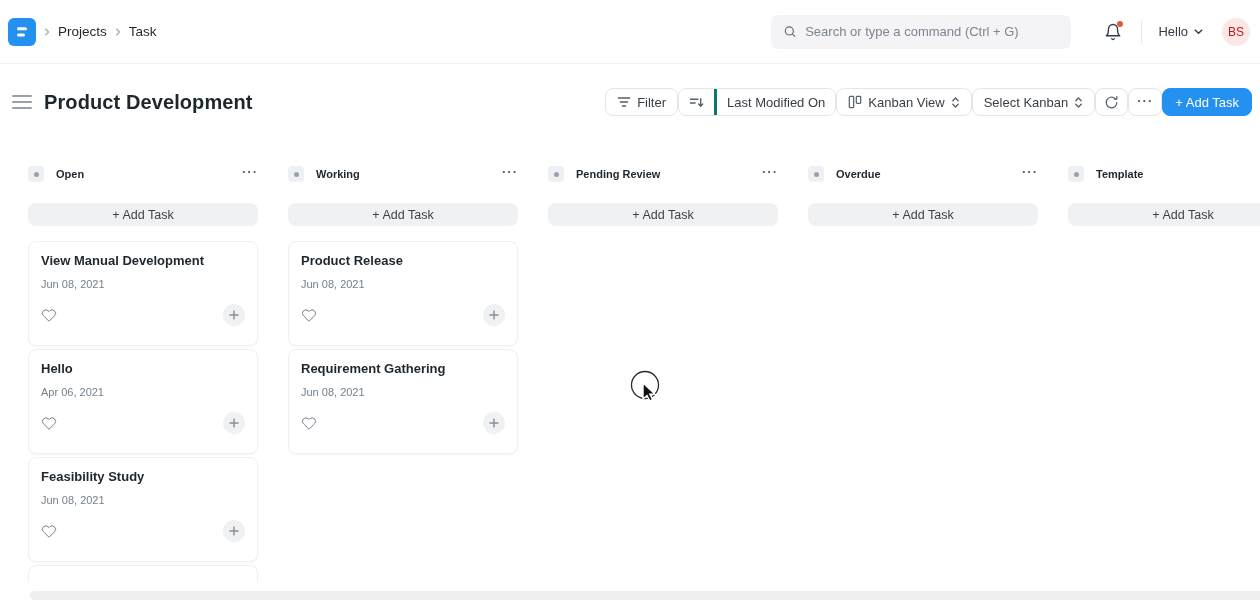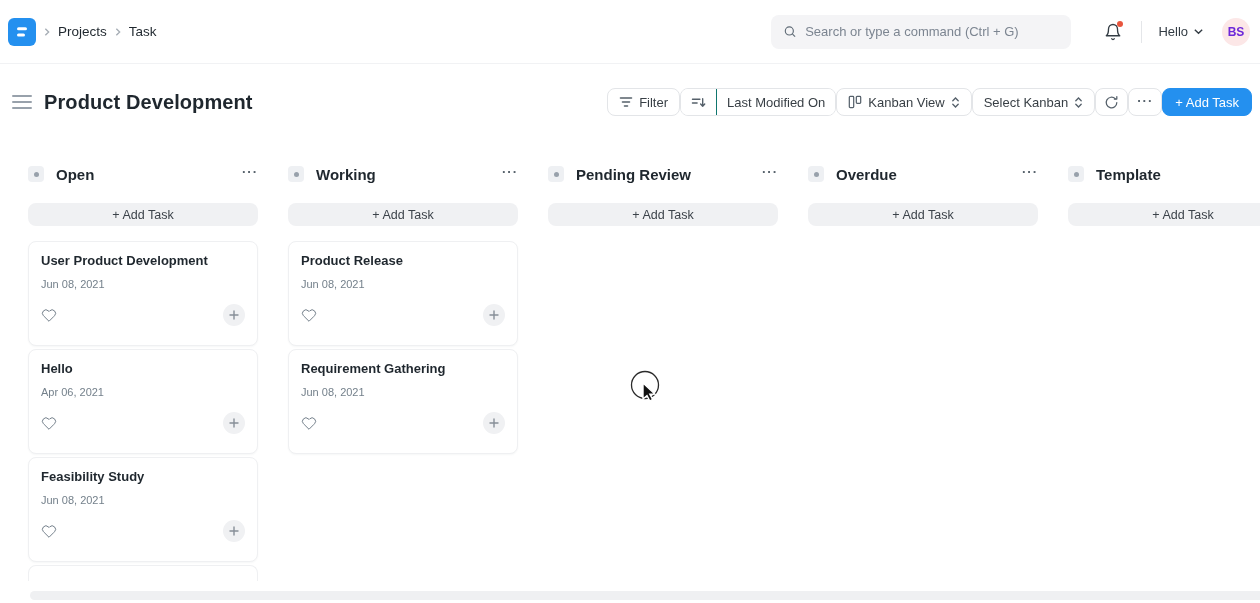--- a/index.html
+++ b/index.html
@@ -20,52 +20,52 @@
     font-size:13px; color:#5f6b76; font-family:"Liberation Sans", sans-serif; }
   .search input::placeholder { color:#7c8591; opacity:1; }
   .bell-wrap { position:relative; margin-left:30px; width:24px; height:24px;
     display:flex; align-items:center; justify-content:center; cursor:pointer; }
   .bell-dot { position:absolute; top:1px; right:2px; width:6px; height:6px;
     border-radius:50%; background:#e8553d; }
   .nav-divider { width:1px; height:22px; background:#e4e6e9; margin:0 16px; }
   .help { display:flex; align-items:center; gap:5px; font-size:13px; color:#333c44;
     cursor:pointer; }
   .avatar { width:28px; height:28px; border-radius:50%; background:#fce7e7;
-    color:#6d28d9; font-size:12px; font-weight:bold; display:flex; align-items:center;
+    color:#b91c1c; font-size:12px; font-weight:normal; display:flex; align-items:center;
     justify-content:center; margin-left:18px; margin-right:2px; flex-shrink:0; cursor:pointer; }
 
   
   .page-header { display:flex; align-items:center; padding:0 8px; margin-top:23px; height:30px; }
   .menu-btn { width:28px; height:28px; display:flex; align-items:center;
     justify-content:center; cursor:pointer; }
   .page-title { font-size:20px; font-weight:700; margin-left:8px; letter-spacing:.1px; }
   .toolbar { margin-left:auto; display:flex; align-items:flex-start; }
   .btn { height:28px; display:inline-flex; align-items:center; gap:6px; padding:0 11px;
     background:#fff; border:1px solid #e3e5e8; border-radius:8px; font-size:13px;
     color:#383f45; cursor:pointer; white-space:nowrap;
     font-family:"Liberation Sans", sans-serif; }
   .btn-group { display:inline-flex; height:28px; border:1px solid #e3e5e8;
     border-radius:8px; overflow:hidden; background:#fff; }
   .btn-group .seg { display:inline-flex; align-items:center; padding:0 10px;
     font-size:13px; color:#383f45; cursor:pointer; background:#fff; border:none;
     font-family:"Liberation Sans", sans-serif; }
-  .btn-group .seg + .seg { border-left:1px solid #0f766e; }
+  .btn-group .seg + .seg { border-left:3px solid #0f766e; }
   .btn-icononly { padding:0 8px; }
   .btn-primary { background:#2490ef; border-color:#2490ef; color:#fff; padding:0 12px; }
   .ellipsis-glyph { letter-spacing:1px; font-weight:bold; color:#55606a; position:relative; top:-2px; }
 
   
   .board { display:flex; gap:30px; padding:0 28px; margin-top:45px; height:440px;
     overflow:hidden; }
   .kcolumn { width:230px; flex-shrink:0; }
   .col-header { display:flex; align-items:center; height:24px; }
   .col-badge { width:16px; height:16px; border-radius:4px; background:#eef0f3;
     display:flex; align-items:center; justify-content:center; flex-shrink:0; }
   .col-dot { width:5px; height:5px; border-radius:50%; background:#98a1ab; }
-  .col-title { margin-left:12px; font-size:15px; font-weight:600; color:#1f272e; }
+  .col-title { margin-left:12px; font-size:11px; font-weight:600; color:#1f272e; }
   .col-ellipsis { margin-left:auto; color:#55606a; font-size:13px; cursor:pointer;
     letter-spacing:1px; font-weight:bold; position:relative; top:-3px; }
   .col-add { margin-top:17px; width:100%; height:23px; background:#f0f1f3; border:none;
     border-radius:8px; font-size:12.5px; color:#3c434a; cursor:pointer;
     font-family:"Liberation Sans", sans-serif; }
   .cards { margin-top:15px; display:flex; flex-direction:column; gap:3px; }
   .card { background:#fff; border:1px solid #eff0f2; border-radius:8px;
     box-shadow:0 1px 2px rgba(25,39,52,0.04); padding:11px 12px; height:105px; cursor:pointer; }
   .card-title { font-size:13px; font-weight:600; color:#1f272e; }
   .card-date { margin-top:10px; font-size:11px; color:#74808b; }
@@ -194,21 +194,21 @@
     <div class="col-header">
       <span class="col-badge">
         <span class="col-dot"></span>
       </span>
       <span class="col-title">Open</span>
       <span class="col-ellipsis">···</span>
     </div>
     <button class="col-add">+ Add Task</button>
     <div class="cards">
   <div class="card">
-    <div class="card-title">User Product Development</div>
+    <div class="card-title">View Manual Development</div>
     <div class="card-date">Jun 08, 2021</div>
     <div class="card-footer">
       <span class="like-btn">
         <svg width="16" height="15" viewBox="0 0 24 24" fill="none" stroke="#74808b" stroke-width="1.6" stroke-linejoin="round">
           <path d="M20.84 4.61a5.5 5.5 0 0 0-7.78 0L12 5.67l-1.06-1.06a5.5 5.5 0 0 0-7.78 7.78l1.06 1.06L12 21.23l7.78-7.78 1.06-1.06a5.5 5.5 0 0 0 0-7.78z"></path>
         </svg>
       </span>
       <span class="card-plus">
         <svg width="10" height="10" viewBox="0 0 10 10" stroke="#878f98" stroke-width="1.4" stroke-linecap="round">
           <path d="M5 1v8M1 5h8"></path>

